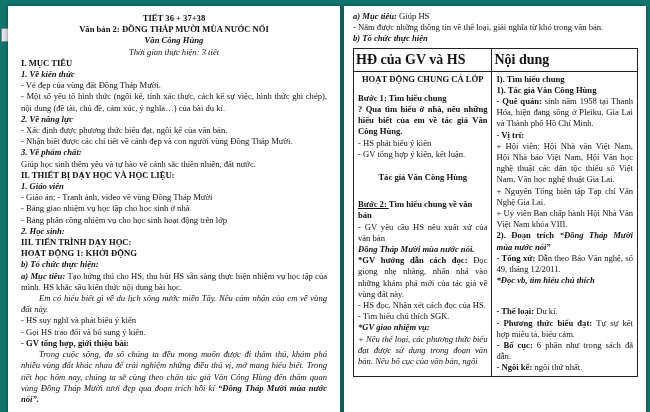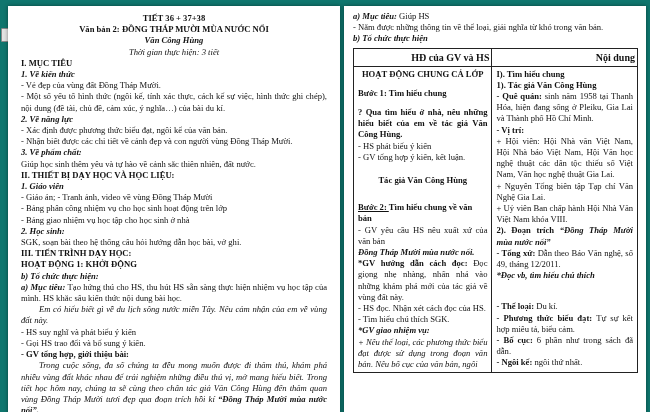--- a/index.html
+++ b/index.html
@@ -19,21 +19,21 @@
   .rb{font-weight:bold;}
   .ri{font-style:italic;}
   .ru{text-decoration:underline;}
   table.activity{
     width:100%;border-collapse:collapse;margin-top:3px;table-layout:fixed;
   }
   table.activity th, table.activity td{
     border:1px solid #222;vertical-align:top;padding:2px 4px;
   }
   table.activity th{
-    font-size:10px;text-align:right;font-weight:bold;padding:3px 2px;
+    font-size:14px;text-align:left;font-weight:bold;padding:3px 2px;
   }
   .col-gvhs{width:47%;}
   .marker{
     position:absolute;width:9px;height:12px;background:#e3e3e3;
     border:1px solid #8a8a8a;border-radius:1px;
   }
   .marker-1{left:1px;top:28px;}
   .marker-2{left:347px;top:34px;}
 </style>
 </head>
@@ -55,24 +55,23 @@
         <p class="blk align-justify"><span class="">- Vẻ đẹp của vùng đất Đồng Tháp Mười.</span></p>
         <p class="blk align-justify"><span class="">- Một số yếu tố hình thức (ngôi kể, tính xác thực, cách kể sự việc, hình thức ghi chép), nội dung (đề tài, chủ đề, cảm xúc, ý nghĩa…) của bài du kí.</span></p>
         <p class="blk"><span class="rb ri ">2. Về năng lực</span></p>
         <p class="blk align-justify"><span class="">- Xác định được phương thức biểu đạt, ngôi kể của văn bản.</span></p>
         <p class="blk align-justify"><span class="">- Nhận biết được các chi tiết về cảnh đẹp và con người vùng Đồng Tháp Mười.</span></p>
         <p class="blk"><span class="rb ri ">3. Về phẩm chất:</span></p>
         <p class="blk align-justify"><span class="">Giúp học sinh thêm yêu và tự hào về cảnh sắc thiên nhiên, đất nước.</span></p>
         <p class="blk"><span class="rb ">II. THIẾT BỊ DẠY HỌC VÀ HỌC LIỆU:</span></p>
         <p class="blk"><span class="rb ri ">1. Giáo viên</span></p>
         <p class="blk"><span class="">- Giáo án; - Tranh ảnh, video về vùng Đồng Tháp Mười</span></p>
+        <p class="blk"><span class="">- Bảng giao nhiệm vụ học tập cho học sinh ở nhà</span></p>
         <p class="blk"><span class="">- Bảng phân công nhiệm vụ cho học sinh hoạt động trên lớp</span></p>
-        <p class="blk"><span class="">- Bảng giao nhiệm vụ học tập cho học sinh ở nhà</span></p>
         <p class="blk"><span class="rb ri ">2. Học sinh:</span></p>
-        <p class="blk"><span class="">SGK, soạn bài theo hệ thống câu hỏi hướng dẫn học bài, vở ghi.</span></p>
         <p class="blk"><span class="rb ">III. TIẾN TRÌNH DẠY HỌC:</span></p>
         <p class="blk"><span class="rb ">HOẠT ĐỘNG 1: KHỞI ĐỘNG</span></p>
         <p class="blk"><span class="rb ri ">b) Tổ chức thực hiện:</span></p>
         <p class="blk align-justify"><span class="rb ri ">a) Mục tiêu: </span><span class="">Tạo hứng thú cho HS, thu hút HS sẵn sàng thực hiện nhiệm vụ học tập của mình. HS khắc sâu kiến thức nội dung bài học.</span></p>
         <p class="blk align-justify" style="text-indent: 18px;"><span class="ri ">Em có hiểu biết gì về du lịch sông nước miền Tây. Nêu cảm nhận của em về vùng đất này.</span></p>
         <p class="blk"><span class="">- HS suy nghĩ và phát biểu ý kiến</span></p>
         <p class="blk"><span class="">- Gọi HS trao đổi và bổ sung ý kiến.</span></p>
         <p class="blk"><span class="rb ">- GV tổng hợp, giới thiệu bài:</span></p>
         <p class="blk align-justify" style="text-indent: 18px;"><span class="ri ">Trong cuộc sống, đa số chúng ta đều mong muốn được đi thăm thú, khám phá nhiều vùng đất khác nhau để trải nghiệm những điều thú vị, mở mang hiểu biết. Trong tiết học hôm nay, chúng ta sẽ cùng theo chân tác giả Văn Công Hùng đến thăm quan vùng Đồng Tháp Mười tươi đẹp qua đoạn trích hồi kí </span><span class="rb ri ">“Đồng Tháp Mười mùa nước nổi”.</span></p>
       </div>
@@ -87,21 +86,21 @@
     <table class="activity">
       <tbody>
           <tr>
         <th class="col-gvhs">HĐ của GV và HS</th>
         <th>Nội dung</th>
       </tr>
       <tr>
         <td>
               <p class="blk align-center"><span class="rb ">HOẠT ĐỘNG CHUNG CẢ LỚP</span></p>
               <p class="blk" style="margin-top: 8px;"><span class="rb ">Bước 1: Tìm hiểu chung</span></p>
-              <p class="blk align-justify" style="margin-top: 8px;"><span class="rb ">? Qua tìm hiểu ở nhà, nêu những hiểu biết của em về tác giả Văn Công Hùng.</span></p>
+              <p class="blk align-justify" style="margin-top: 0;"><span class="rb ">? Qua tìm hiểu ở nhà, nêu những hiểu biết của em về tác giả Văn Công Hùng.</span></p>
               <p class="blk"><span class="">- HS phát biểu ý kiến</span></p>
               <p class="blk"><span class="">- GV tổng hợp ý kiến, kết luận.</span></p>
               <p class="blk align-center" style="margin-top: 12px;"><span class="rb ">Tác giả Văn Công Hùng</span></p>
               <p class="blk" style="margin-top: 16px;"><span class="rb ru">Bước 2: </span><span class="rb ">Tìm hiểu chung về văn bản</span></p>
               <p class="blk align-justify"><span class="">- GV yêu cầu HS nêu xuất xứ của văn bản</span></p>
               <p class="blk"><span class="rb ri ">Đồng Tháp Mười mùa nước nổi.</span></p>
               <p class="blk align-justify"><span class="rb ">*GV hướng dẫn cách đọc: </span><span class="">Đọc giọng nhẹ nhàng, nhấn nhá vào những khám phá mới của tác giả về vùng đất này.</span></p>
               <p class="blk align-justify"><span class="">- HS đọc. Nhận xét cách đọc của HS.</span></p>
               <p class="blk"><span class="">- Tìm hiểu chú thích SGK.</span></p>
               <p class="blk"><span class="rb ri ">*GV giao nhiệm vụ:</span></p>

